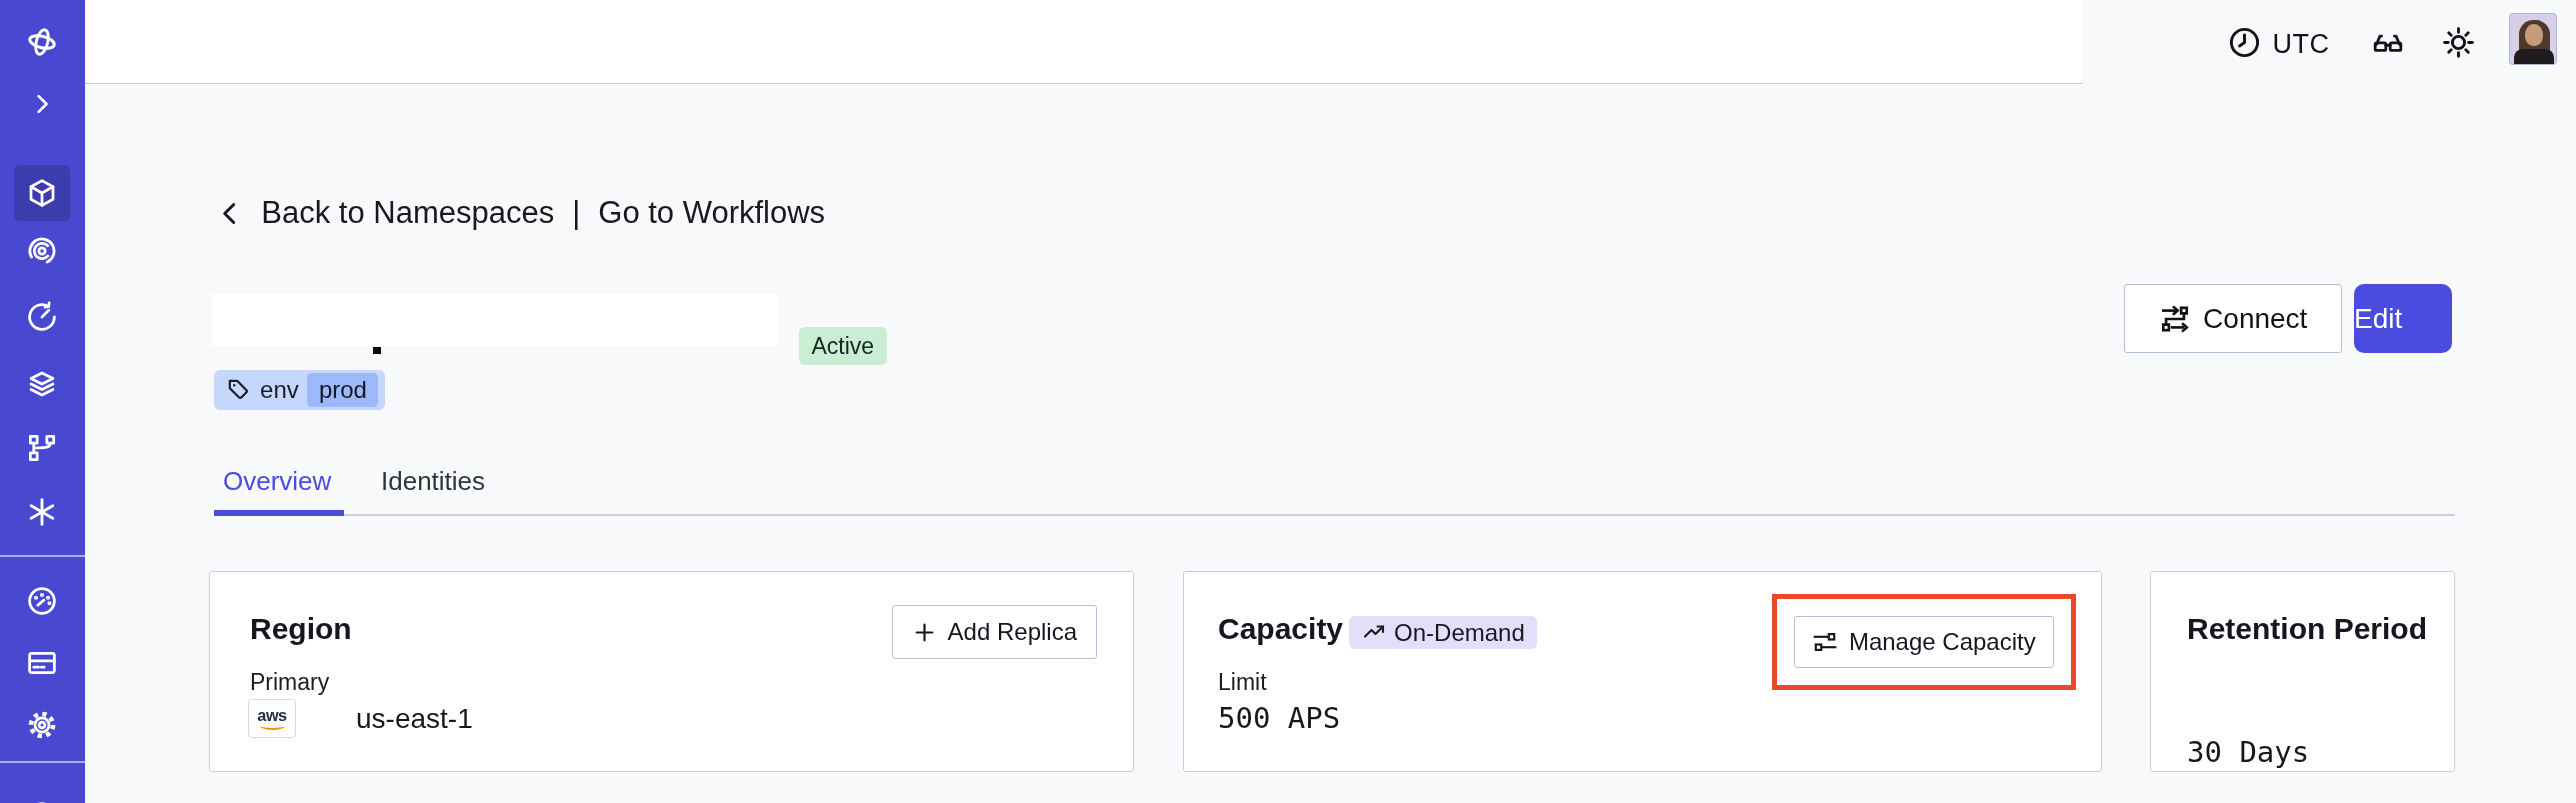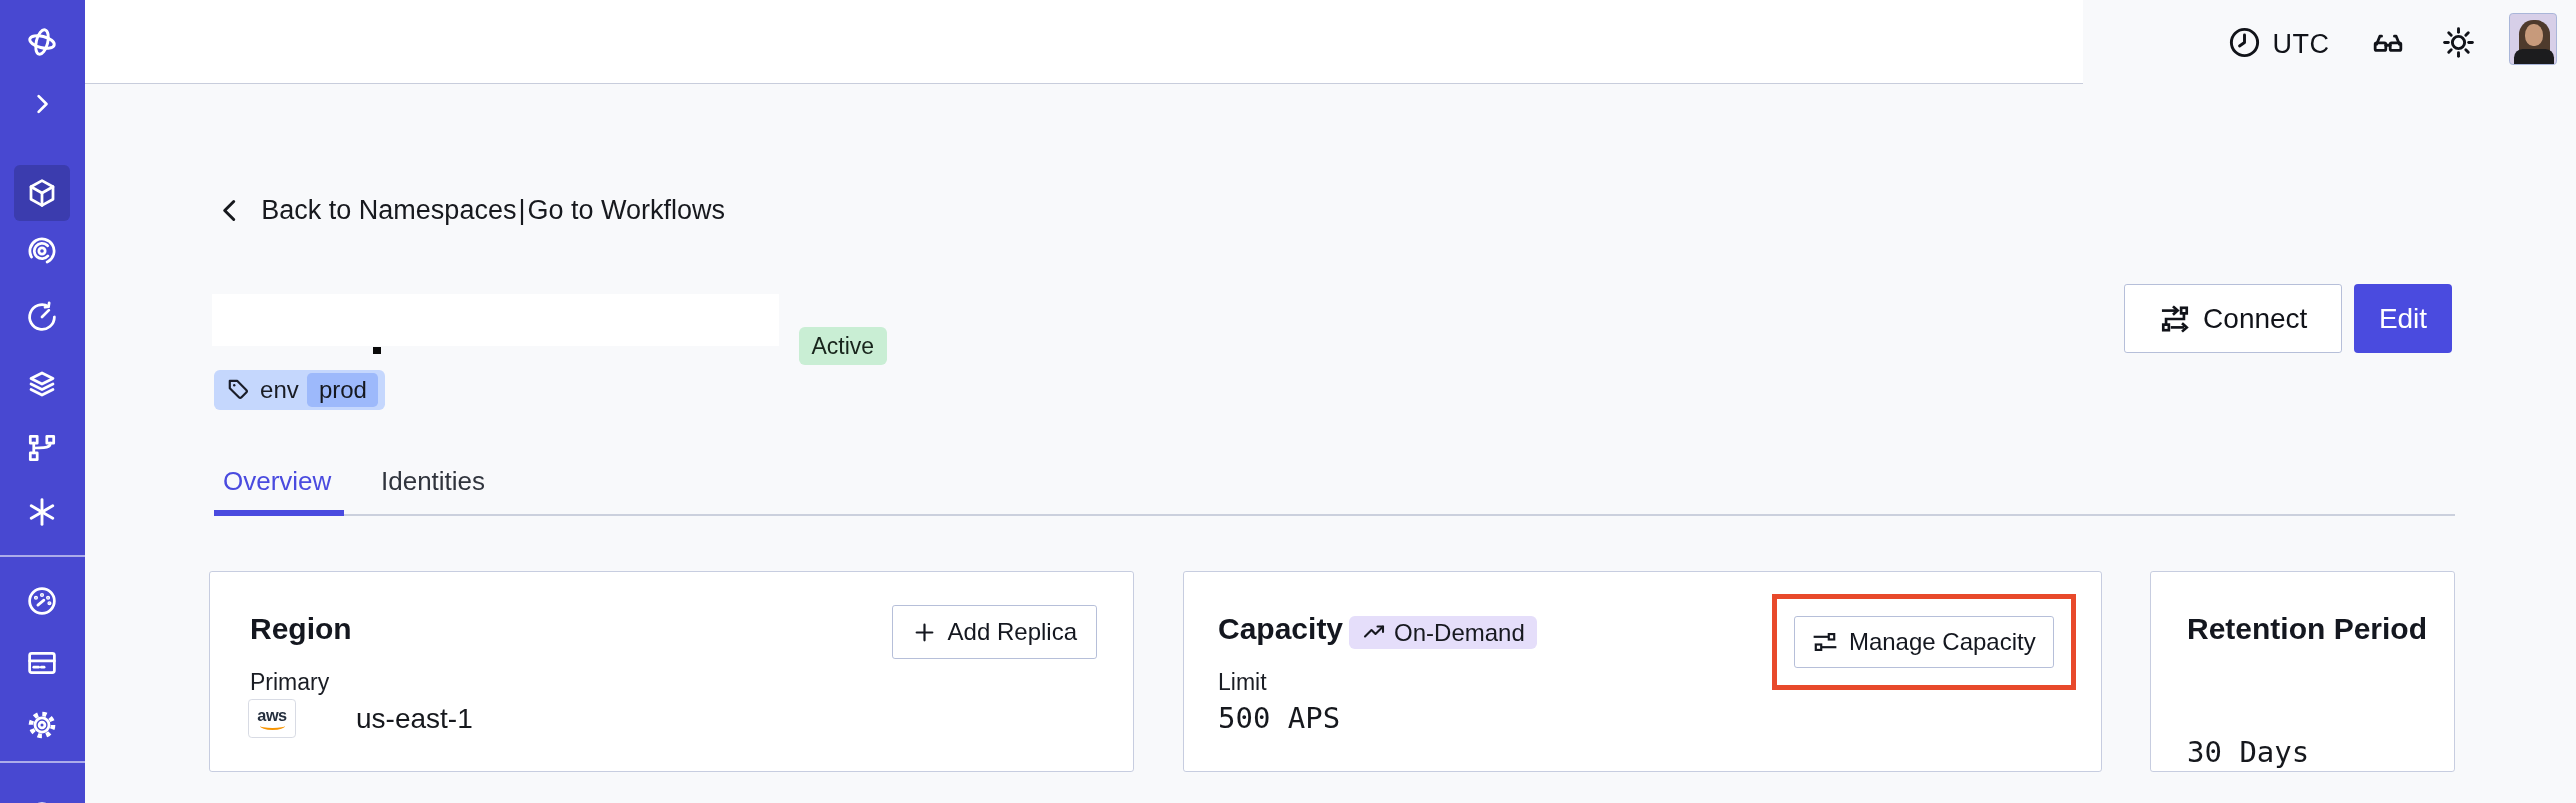--- a/index.html
+++ b/index.html
@@ -18,31 +18,31 @@
   .topbar { position:absolute; left:85px; top:0; width:1998px; height:84px; background:#fff; border-bottom:1.9px solid #C8CDDC; }
   .tb-item { position:absolute; display:flex; align-items:center; cursor:pointer; }
   .tz-label { font-size:27px; color:#111319; letter-spacing:0.5px; }
   .avatar { position:absolute; left:2424px; top:13.4px; width:48px; height:52px; border:1.9px solid #A9B6D9; border-radius:3.8px; background:#D7CFE8; overflow:hidden; cursor:pointer; }
   .avatar .hair { position:absolute; left:8.6px; top:5.8px; width:31px; height:44px; background:#4E3A2C; border-radius:14.4px 14.4px 8.6px 8.6px; }
   .avatar .face { position:absolute; left:15.3px; top:9.6px; width:17.3px; height:22px; background:#C79A7B; border-radius:50% 50% 46% 46%; }
   .avatar .body { position:absolute; left:3.8px; top:35px; width:40px; height:19px; background:#1C1C1E; border-radius:8.6px 8.6px 0 0; }
 
   
   .breadcrumb { position:absolute; left:215px; top:195px; display:flex; align-items:center; gap:15.3px; }
-  .crumb-txt { display:flex; align-items:center; gap:2px; font-size:27px; font-weight:500; color:#17191E; }
+  .crumb-txt { display:flex; align-items:center; gap:18px; font-size:31px; font-weight:500; color:#17191E; }
   .crumb-link { cursor:pointer; }
 
   
   .redact-box { position:absolute; left:212px; top:294px; width:567px; height:52px; background:#fff; }
   .redact-dot { position:absolute; left:373px; top:347px; width:7.7px; height:6.7px; background:#0A0A0A; }
   .status-badge { position:absolute; left:799px; top:303px; height:38px; line-height:38px; padding:0 12.5px; background:#C9EED4; border-radius:5.8px; font-size:23px; font-weight:500; color:#18251C;margin-top:24px; }
 
   .btn { display:flex; align-items:center; justify-content:center; background:#fff; border:1.9px solid #B6BFD9; border-radius:2.9px; cursor:pointer; }
   .connect-btn { position:absolute; left:2124px; top:284px; width:218px; height:69px; gap:12.5px; font-size:28px; font-weight:500; color:#111319; }
-  .edit-btn { position:absolute; left:2354px; top:284px; width:98px; height:69px; background:#4A4BDF; border:none; border-radius:4px; color:#fff; font-size:28px; font-weight:500; display:flex; align-items:center; justify-content:center; cursor:pointer; }
+  .edit-btn { position:absolute; left:2354px; top:284px; width:98px; height:69px; background:#4A4BDF; border:none; border-radius:10px; color:#fff; font-size:28px; font-weight:500; display:flex; align-items:center; justify-content:flex-start; cursor:pointer; }
 
   
   .tag-pill { position:absolute; left:214px; top:370px; height:40px; display:flex; align-items:center; gap:8.6px; padding:0 4.8px 0 11.5px; background:#C5D7FD; border-radius:5.8px; }
   .tag-key { font-size:24px; color:#191C24; }
   .tag-val { background:#9DB9FB; border-radius:4.8px; padding:2.9px 11.5px; font-size:24px; color:#15181F; margin-right:1.9px; }
 
   
   .tabs-line { position:absolute; left:214px; top:514px; width:2241px; height:1.9px; background:#CBD0DD; }
   .tab { position:absolute; top:466px; font-size:26px; font-weight:500; cursor:pointer; }
   .tab-active { left:223px; color:#4A4BDF; }

